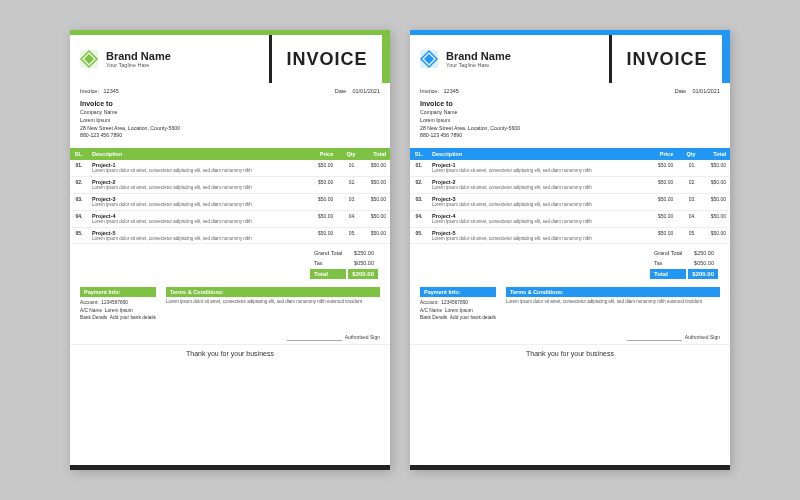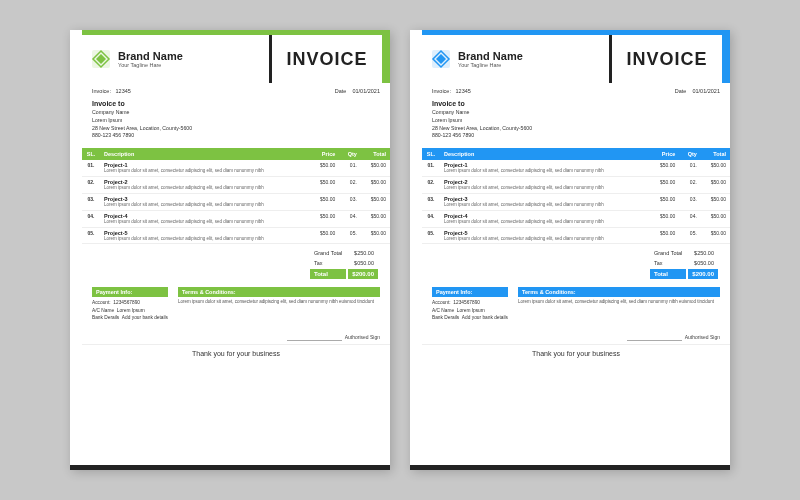--- a/index.html
+++ b/index.html
@@ -20,21 +20,20 @@
       justify-content: center;
     }
     .invoice-card {
       background: #fff;
       width: 320px;
       min-height: 440px;
       box-shadow: 2px 2px 10px rgba(0,0,0,0.2);
       font-size: 6px;
       position: relative;
       overflow: hidden;
-      padding-left: 12px;
     }
     
     .invoice-header {
       display: flex;
       align-items: stretch;
       height: 48px;
     }
     .header-brand {
       flex: 1;
       display: flex;

